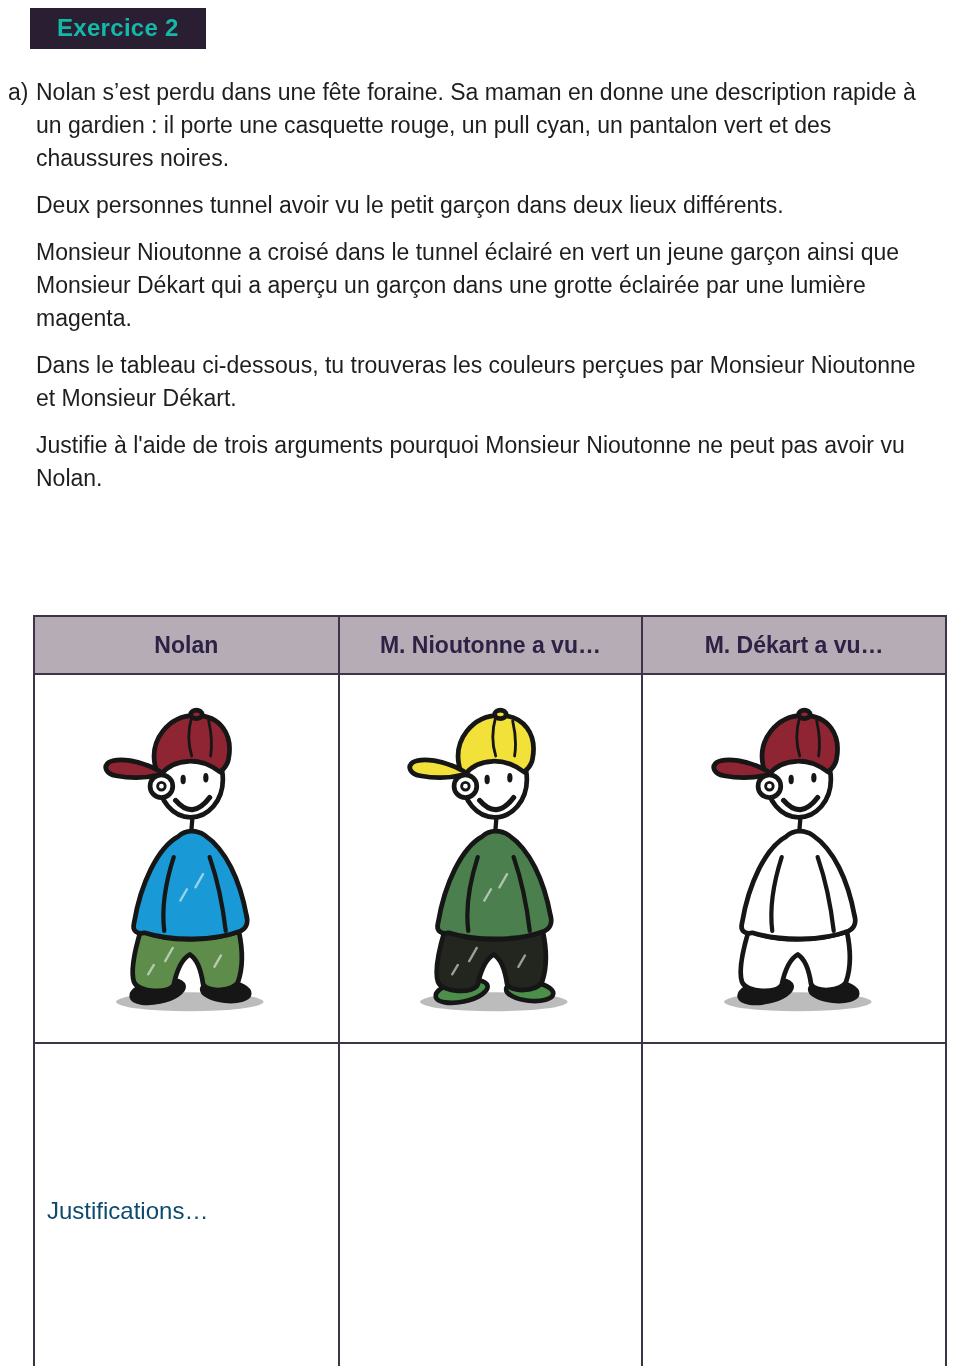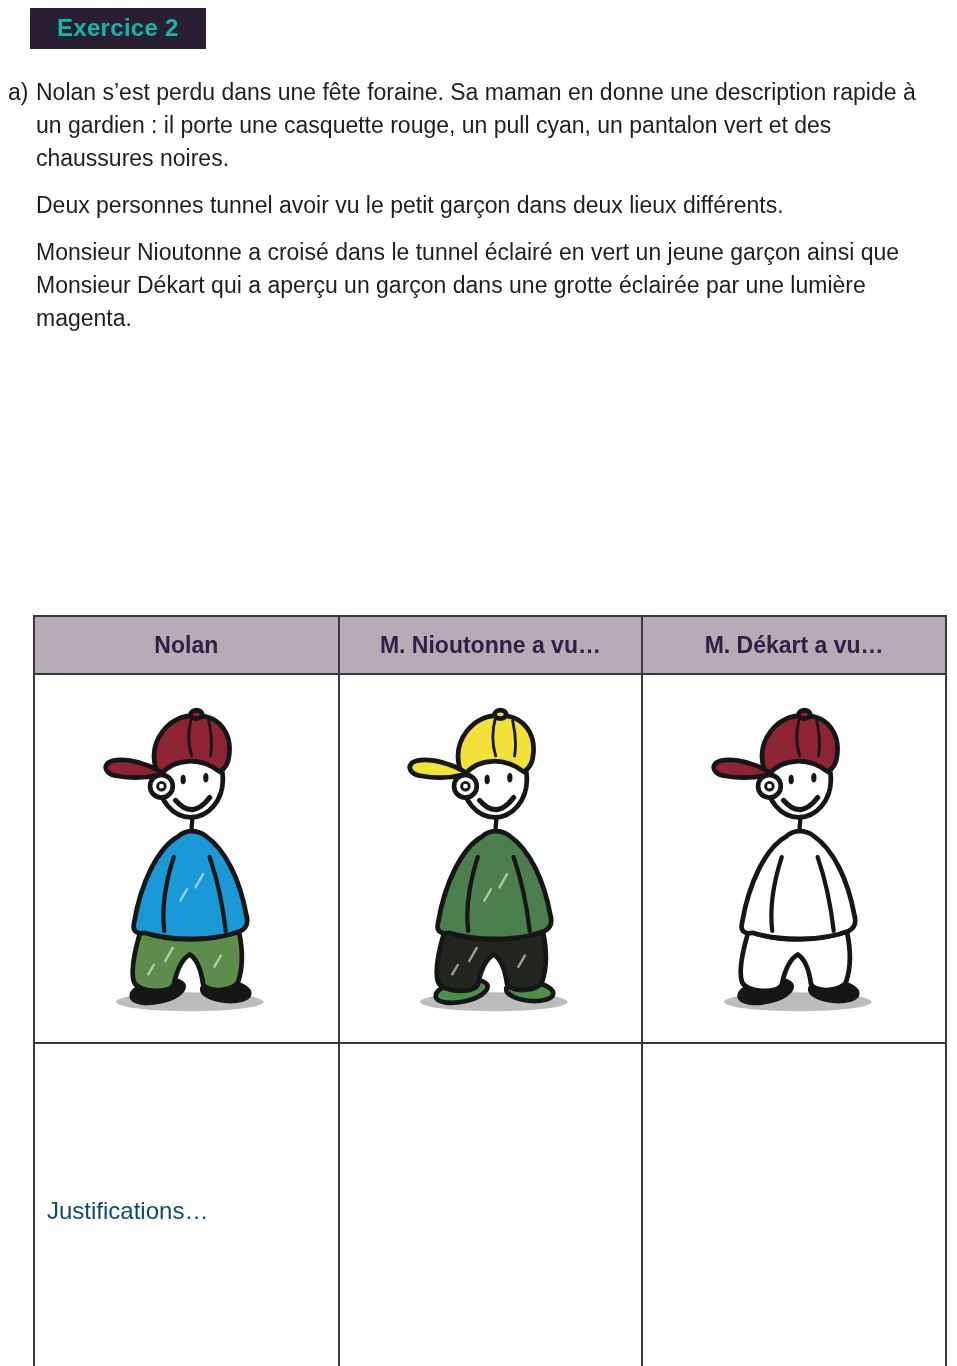--- a/index.html
+++ b/index.html
@@ -60,20 +60,22 @@
 
 <div class="badge">Exercice 2</div>
 
 <div class="text-block">
   <div class="para">
     <span class="marker">a)</span>
     <span>Nolan s’est perdu dans une fête foraine. Sa maman en donne une description rapide à un gardien : il porte une casquette rouge, un pull cyan, un pantalon vert et des chaussures noires.</span>
   </div>
   <div class="para">Deux personnes tunnel avoir vu le petit garçon dans deux lieux différents.</div>
   <div class="para">Monsieur Nioutonne a croisé dans le tunnel éclairé en vert un jeune garçon ainsi que Monsieur Dékart qui a aperçu un garçon dans une grotte éclairée par une lumière magenta.</div>
+  <div class="para">Dans le tableau ci-dessous, tu trouveras les couleurs perçues par Monsieur Nioutonne et Monsieur Dékart.</div>
+  <div class="para">Justifie à l'aide de trois arguments pourquoi Monsieur Nioutonne ne peut pas avoir vu Nolan.</div>
 </div>
 
 <table class="grid">
   <colgroup>
       <col style="width:33.4%">
       <col style="width:33.3%">
       <col style="width:33.3%">
     </colgroup>
   <thead>
     <tr>

